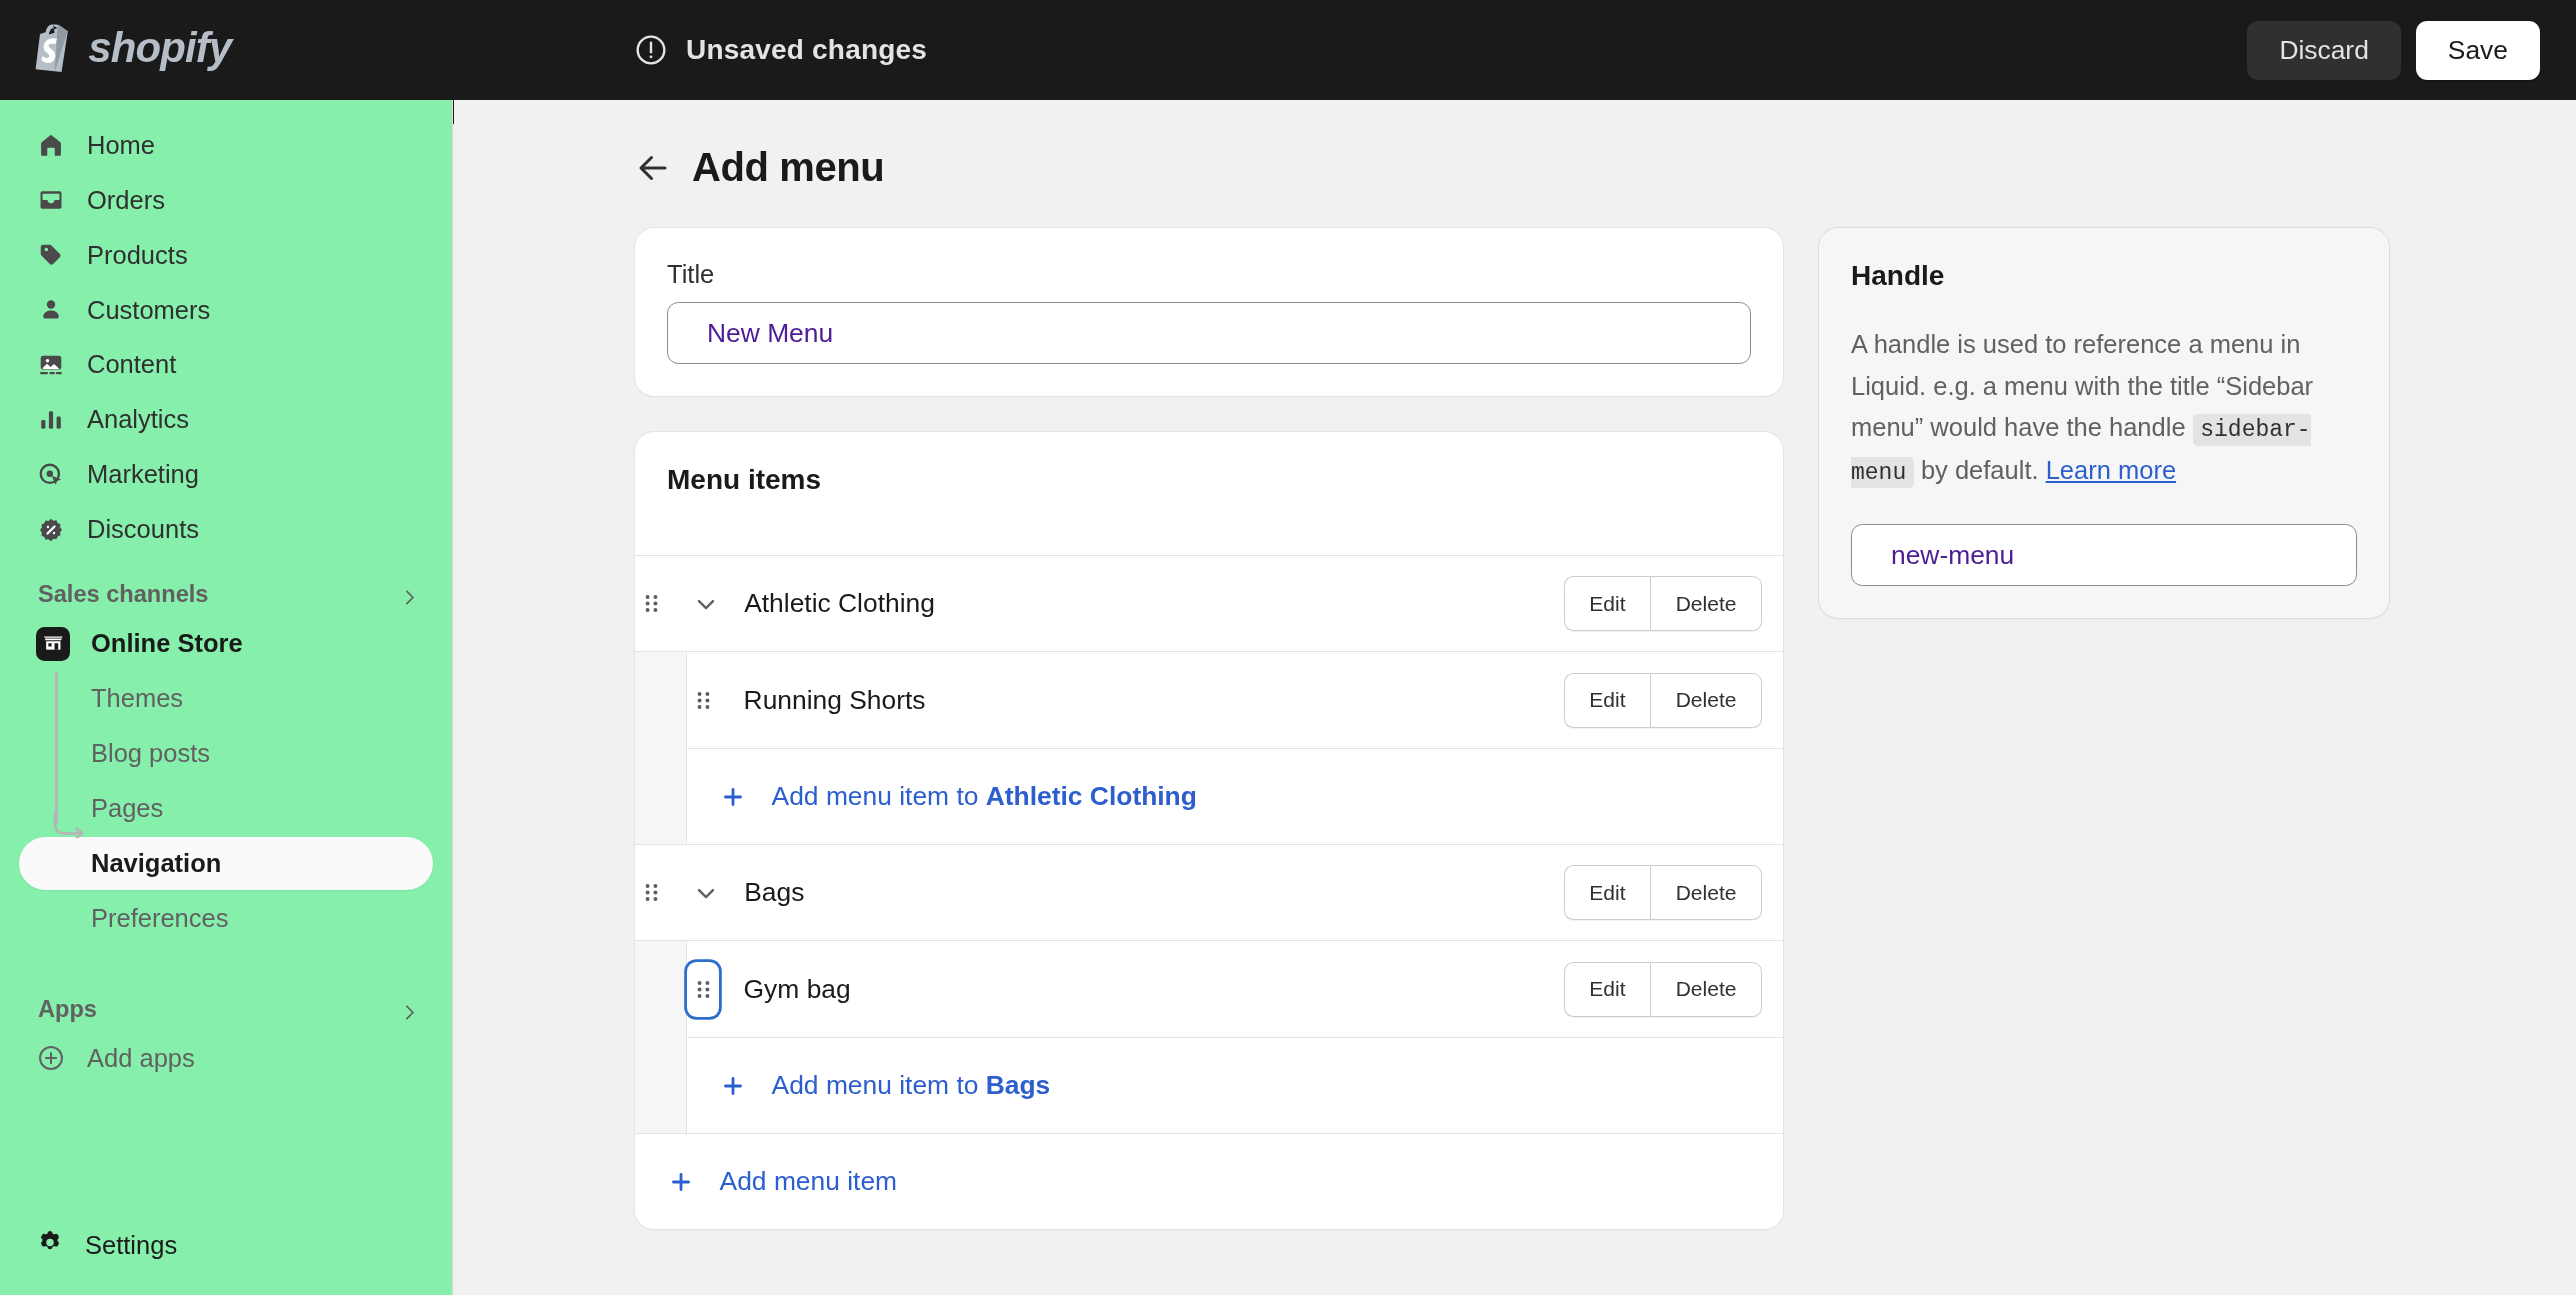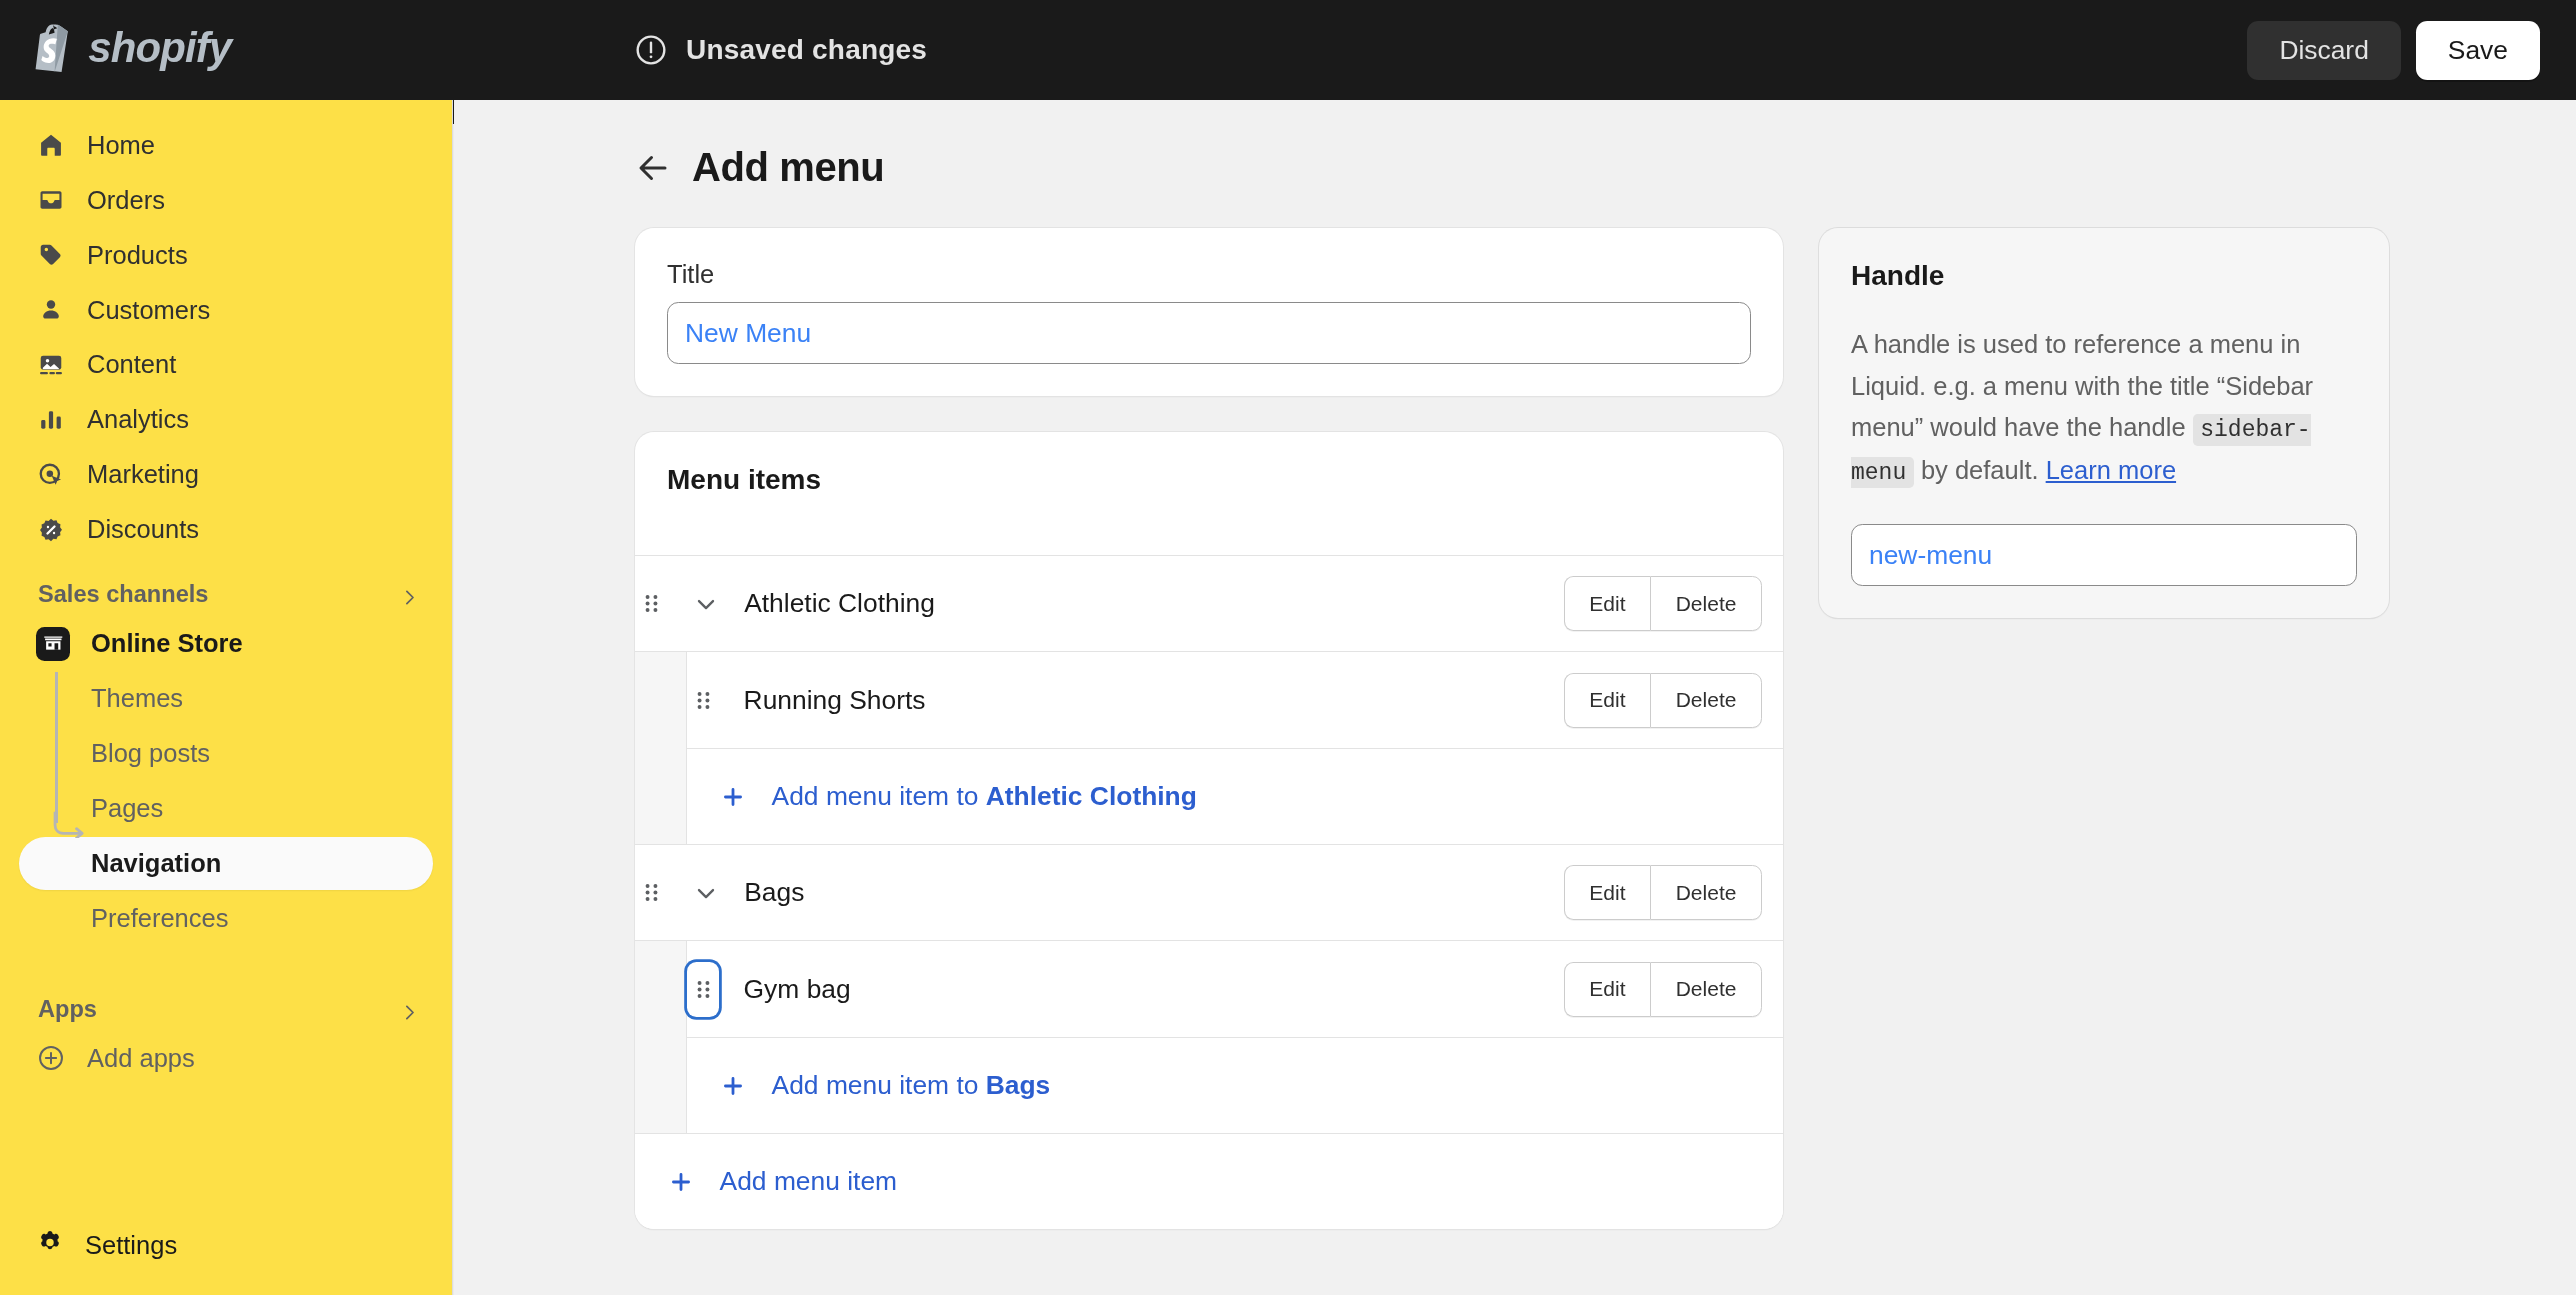--- a/index.html
+++ b/index.html
@@ -37,21 +37,21 @@
     padding: 0 32px; height: 59px; border-radius: 11.3px;
     font-size: 26.4px; font-family: inherit; cursor: pointer;
     box-shadow: 0 1.9px 0 0 rgba(0,0,0,0.25);
     display:flex; align-items:center;
   }
 
   
   .sidebar {
     position: absolute; top: 100px; left: 0;
     width: 453px; height: 1195px;
-    background: #fde047;
+    background: #86efac;
     border-right: 0.9px solid #dcdcdc;
     padding-top: 17px;
   }
   .nav-item {
     display: flex; align-items: center; gap: 21px;
     height: 53px; margin: 1.9px 19px; padding: 0 17px;
     border-radius: 9.4px; cursor: pointer;
     font-size: 25.5px; color: #303030;
   }
   .nav-item .ic { width: 30px; height: 30px; flex: 0 0 30px; display:flex; align-items:center; justify-content:center; }
@@ -113,21 +113,21 @@
   .card {
     background: #ffffff; border-radius: 19px;
     box-shadow: 0 0 0 0.9px #e3e3e3, 0 0.9px 1.9px rgba(0,0,0,0.07);
     overflow: hidden;
   }
   .card-pad { padding: 32px 32px 32px 32px; }
 
   .field-label { font-size: 25.5px; color: #303030; margin-bottom: 13.2px; }
   .text-input {
     width: 100%; height: 62px; border: 0.9px solid #8a8a8a; border-radius: 11.3px;
-    background: #fff; font-size: 26.4px; color: #3b82f6; padding: 0 17px;
+    background: #fff; font-size: 26.4px; color: #4c1d95; padding: 0 39px;
     font-family: inherit;
   }
 
   .card-title { font-size: 28px; font-weight: 700; color: #1a1a1a; }
   .items-header { padding: 32px 32px 59px 32px; }
 
   .row {
     display: flex; align-items: center;
     border-top: 0.9px solid #e3e3e3;
     min-height: 96px; background: #fff;

